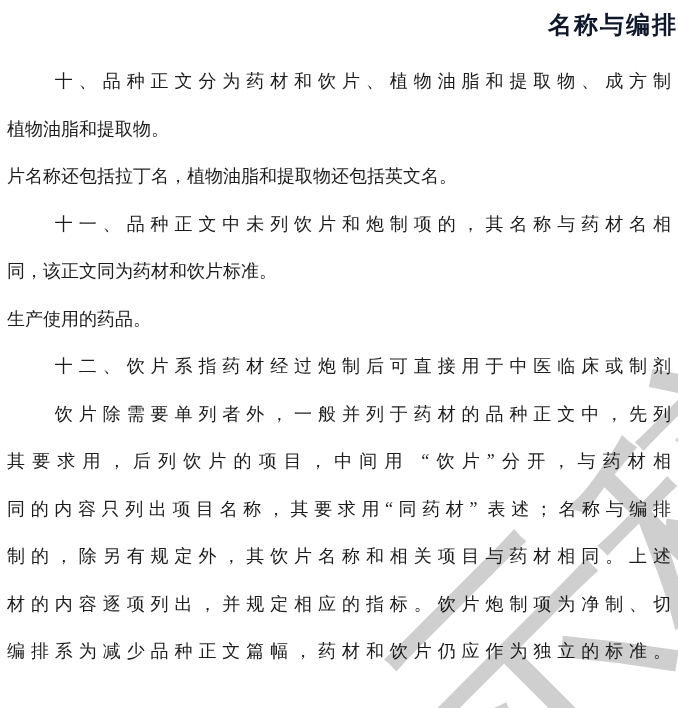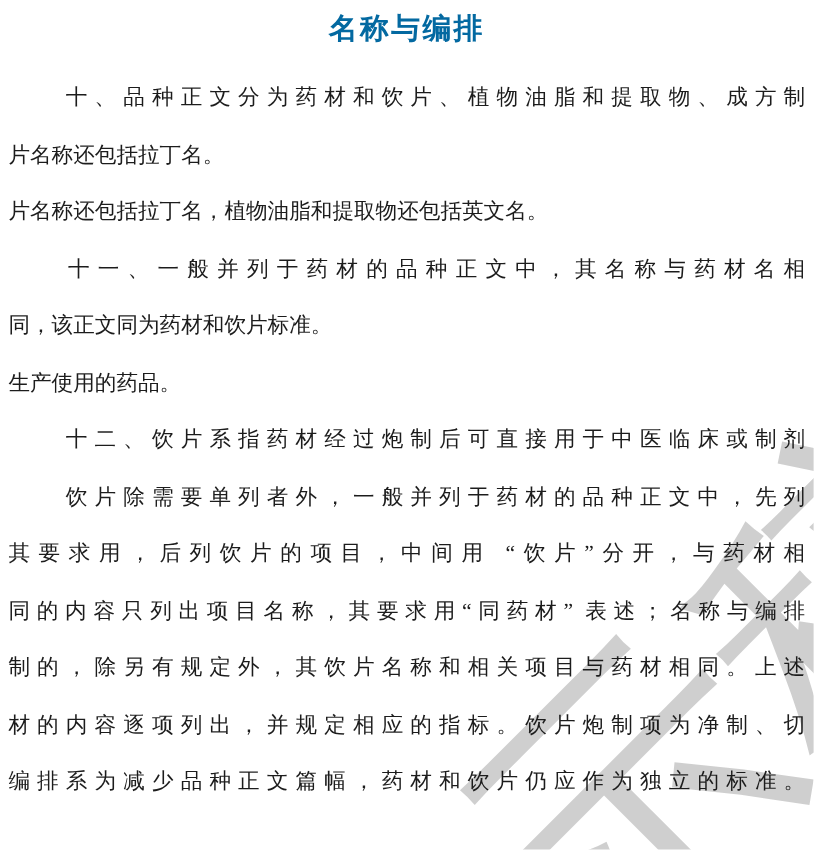--- a/index.html
+++ b/index.html
@@ -25,26 +25,26 @@
     font-family: "Liberation Serif", "DejaVu Serif", serif;
     z-index: 0;
     pointer-events: none;
     user-select: none;
   }
   .doc-title {
     position: absolute;
     top: 8px;
     left: 0;
     width: 100%;
-    text-align: center;
+    text-align: right;
     font-size: 24px;
     line-height: 34px;
     font-weight: bold;
     letter-spacing: 2px;
-    color: #0369a1;
+    color: #0f172a;
     font-family: "Liberation Sans", "DejaVu Sans", sans-serif;
     z-index: 1;
   }
   .body-text {
     position: absolute;
     top: 58px;
     left: 7px;
     width: 664px;
     z-index: 1;
     color: #1c1c1c;
@@ -62,23 +62,23 @@
   }
 </style>
 </head>
 <body>
 
 <div class="page">
   <div class="watermark">公示稿</div>
   <div class="doc-title">名称与编排</div>
   <div class="body-text">
     <div class="line">　　十、品种正文分为药材和饮片、植物油脂和提取物、成方制</div>
-    <div class="line end">片名称还包括拉丁名。</div>
+    <div class="line end">植物油脂和提取物。</div>
     <div class="line end">片名称还包括拉丁名，植物油脂和提取物还包括英文名。</div>
-    <div class="line">　　十一、一般并列于药材的品种正文中，其名称与药材名相</div>
+    <div class="line">　　十一、品种正文中未列饮片和炮制项的，其名称与药材名相</div>
     <div class="line end">同，该正文同为药材和饮片标准。</div>
     <div class="line end">生产使用的药品。</div>
     <div class="line">　　十二、饮片系指药材经过炮制后可直接用于中医临床或制剂</div>
     <div class="line">　　饮片除需要单列者外，一般并列于药材的品种正文中，先列</div>
     <div class="line">其要求用，后列饮片的项目，中间用 “饮片”分开，与药材相</div>
     <div class="line">同的内容只列出项目名称，其要求用“同药材” 表述；名称与编排</div>
     <div class="line">制的，除另有规定外，其饮片名称和相关项目与药材相同。上述</div>
     <div class="line">材的内容逐项列出，并规定相应的指标。饮片炮制项为净制、切</div>
     <div class="line">编排系为减少品种正文篇幅，药材和饮片仍应作为独立的标准。</div>
   </div>

